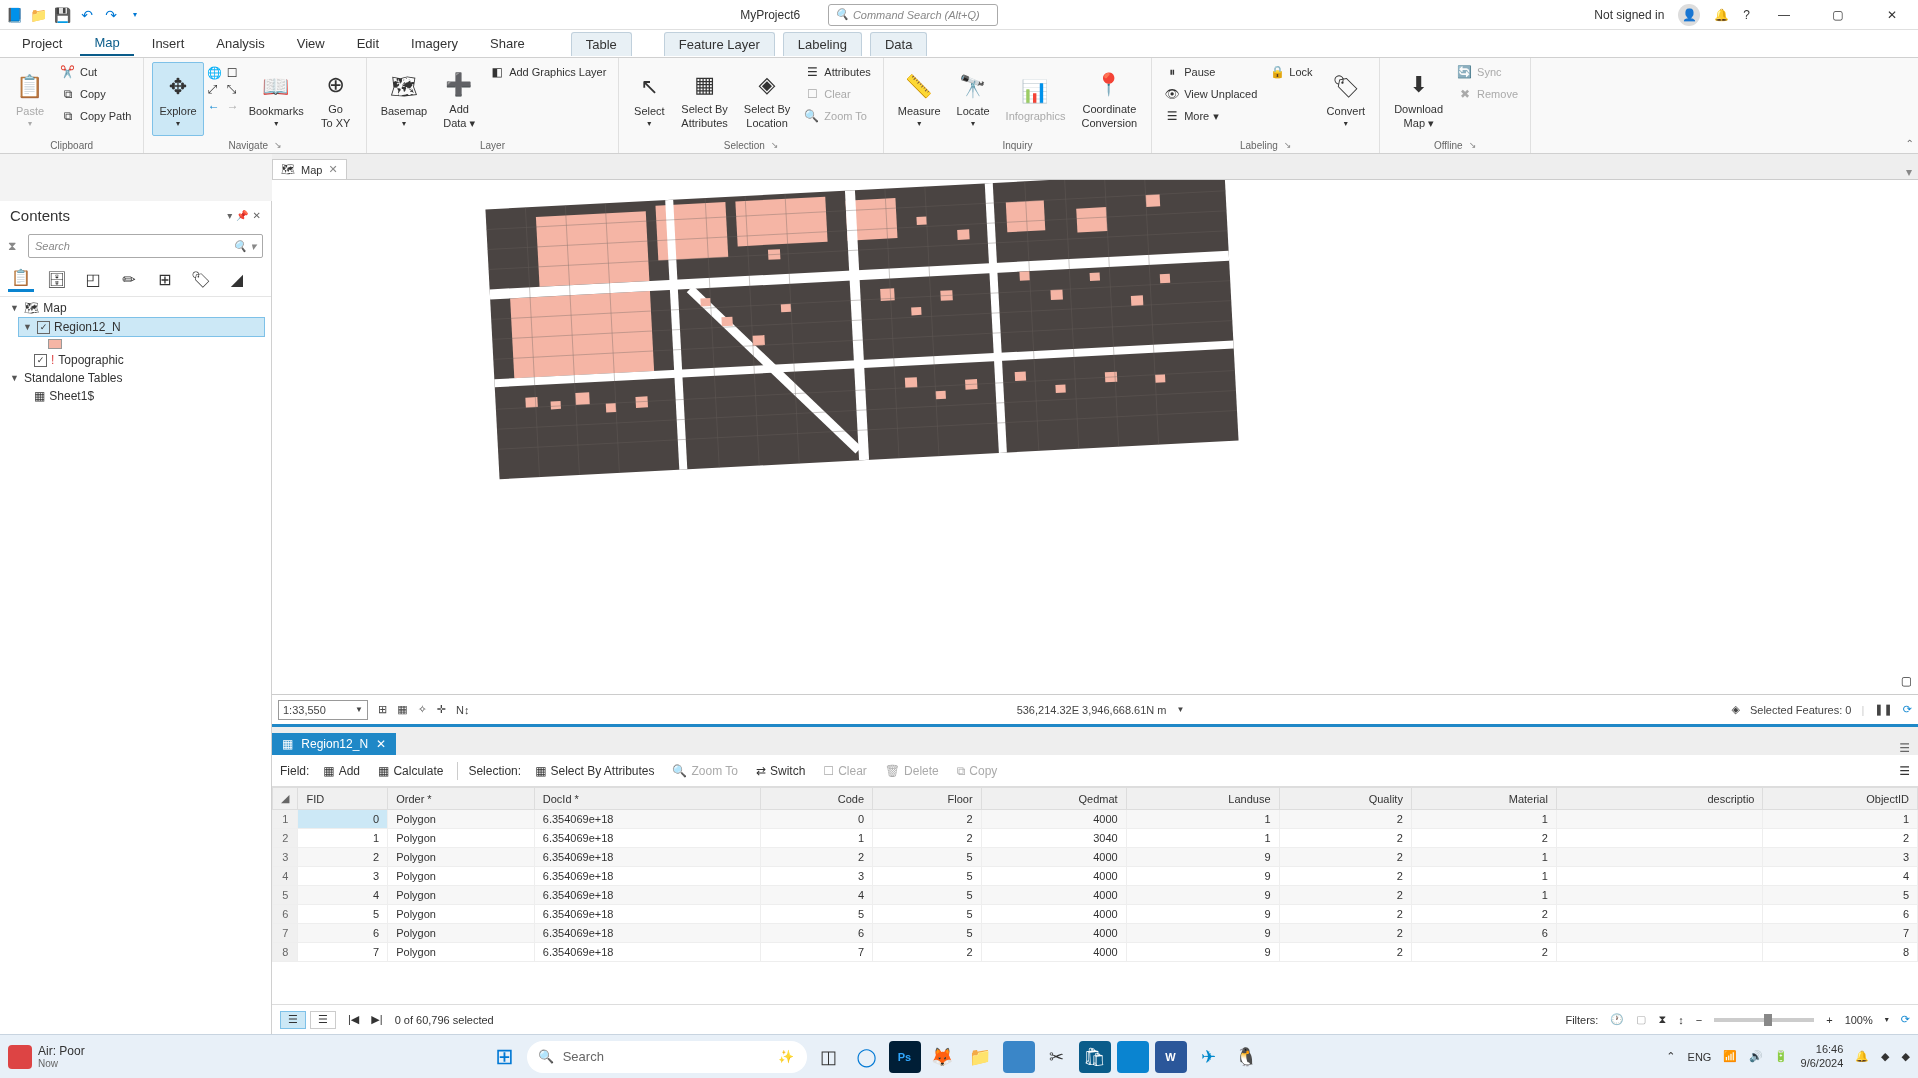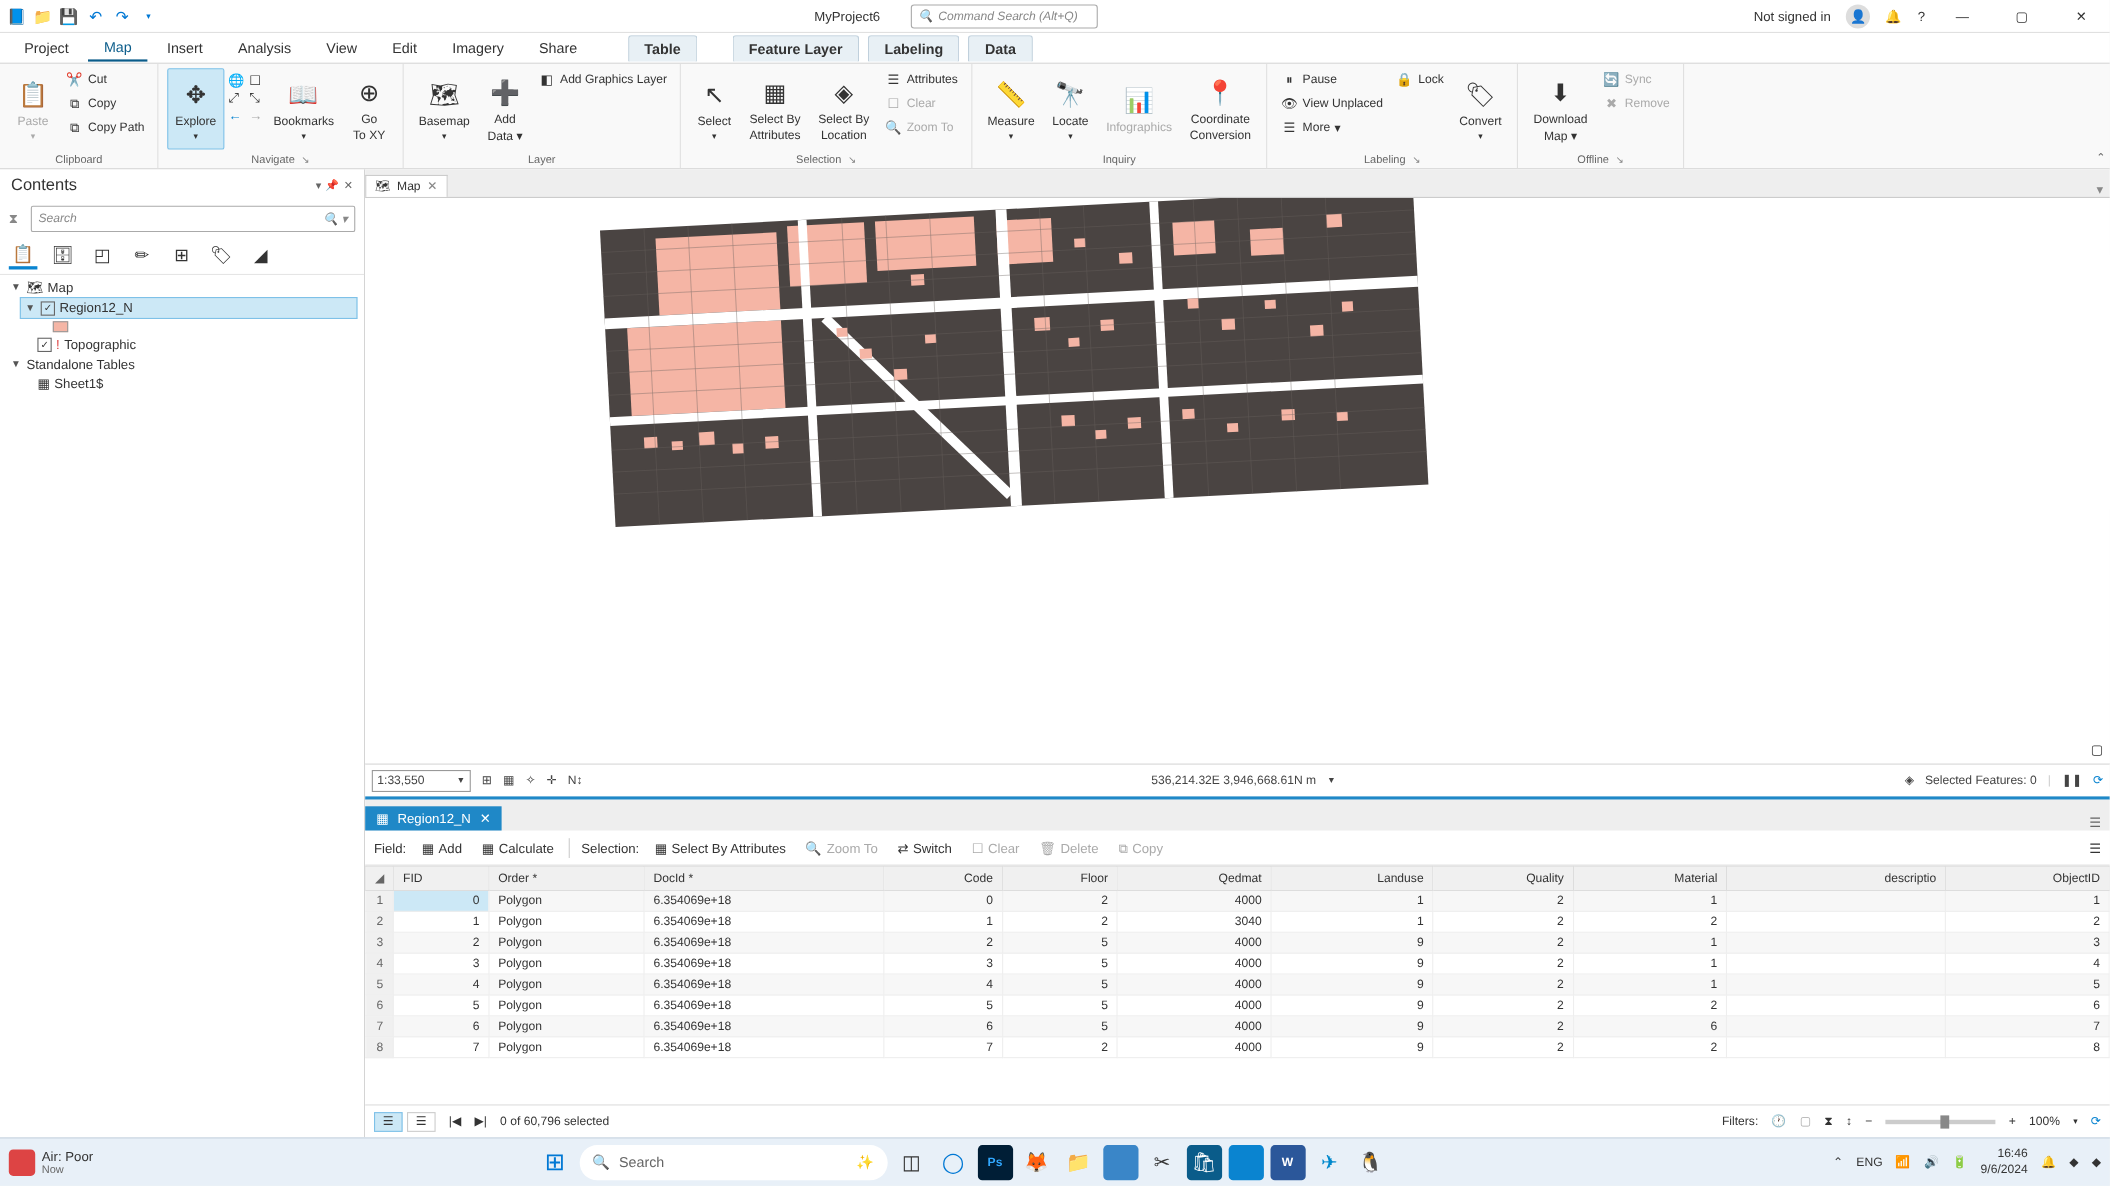--- a/index.html
+++ b/index.html
@@ -13,39 +13,39 @@
 .cmd-search { width: 170px; height: 22px; border: 1px solid #aaa; border-radius: 3px; padding: 0 6px; font-size: 11px; color: #888; font-style: italic; display: flex; align-items: center; gap: 4px; }
 .titlebar-right { display: flex; align-items: center; gap: 14px; font-size: 12px; }
 .user-circle { width: 22px; height: 22px; border-radius: 50%; background: #ddd; display: flex; align-items: center; justify-content: center; }
 .win-btn { width: 40px; height: 28px; display: flex; align-items: center; justify-content: center; font-size: 12px; }
 
 
 .ribbon-tabs { height: 28px; background: #fff; display: flex; align-items: center; padding: 0 8px; gap: 4px; border-bottom: 1px solid #d0d0d0; }
 .tab { padding: 4px 14px; font-size: 13px; cursor: pointer; }
 .tab.active { color: #0a5c8a; border-bottom: 2px solid #0a5c8a; }
 .tab-group-sep { width: 20px; }
-.context-tab { background: #e8f0f5; border: 1px solid #c0d0dc; border-bottom: none; border-radius: 3px 3px 0 0; padding: 4px 14px; font-size: 13px; margin-left: 4px; font-weight: bold; }
+.context-tab { background: #e8f0f5; border: 1px solid #c0d0dc; border-bottom: none; border-radius: 3px 3px 0 0; padding: 4px 14px; font-size: 13px; margin-left: 4px; }
 
 
 .ribbon { height: 96px; background: #f9f9f9; border-bottom: 1px solid #d0d0d0; display: flex; }
 .ribbon-group { border-right: 1px solid #e0e0e0; padding: 4px 8px 2px; display: flex; flex-direction: column; justify-content: space-between; }
 .group-label { font-size: 10px; color: #666; text-align: center; padding-top: 2px; height: 14px; display: flex; align-items: center; justify-content: center; gap: 6px; }
 .group-content { display: flex; gap: 4px; align-items: flex-start; flex: 1; }
 .big-btn { display: flex; flex-direction: column; align-items: center; justify-content: center; gap: 2px; padding: 2px 6px; font-size: 11px; text-align: center; height: 74px; min-width: 40px; }
 .big-btn.highlight { background: #cce8f6; border: 1px solid #7ec1e8; border-radius: 2px; }
 .big-btn .icon-box { width: 32px; height: 32px; display: flex; align-items: center; justify-content: center; font-size: 22px; }
 .small-btn-col { display: flex; flex-direction: column; gap: 2px; }
 .small-btn { display: flex; align-items: center; gap: 4px; padding: 2px 4px; font-size: 11px; height: 20px; }
 .small-btn .icon-sm { width: 16px; height: 16px; display: flex; align-items: center; justify-content: center; font-size: 12px; }
 .dialog-launcher { font-size: 9px; color: #888; }
 .disabled { color: #aaa; }
 
 
 .main { display: flex; height: calc(100% - 154px - 44px); }
-.contents-pane { width: 332px; background: #fff; border-right: 1px solid #d0d0d0; display: flex; flex-direction: column; }
+.contents-pane { width: 272px; background: #fff; border-right: 1px solid #d0d0d0; display: flex; flex-direction: column; margin-top: 47px; }
 .pane-header { padding: 6px 10px; font-size: 15px; display: flex; align-items: center; justify-content: space-between; }
 .pane-header-btns { display: flex; gap: 4px; font-size: 10px; color: #666; }
 .search-row { padding: 4px 8px; display: flex; align-items: center; gap: 4px; }
 .filter-icon { width: 16px; color: #888; }
 .search-box { flex: 1; height: 24px; border: 1px solid #aaa; border-radius: 2px; padding: 0 6px; font-size: 11px; color: #888; font-style: italic; display: flex; align-items: center; justify-content: space-between; }
 .toc-toolbar { padding: 4px 8px; display: flex; gap: 10px; border-bottom: 1px solid #e5e5e5; }
 .toc-btn { width: 26px; height: 26px; display: flex; align-items: center; justify-content: center; font-size: 16px; }
 .toc-btn.active { border-bottom: 3px solid #0a84d0; }
 .drawing-hdr { padding: 8px 12px 4px; font-size: 14px; font-weight: 600; }
 .toc-tree { padding: 2px 6px; font-size: 12px; }

